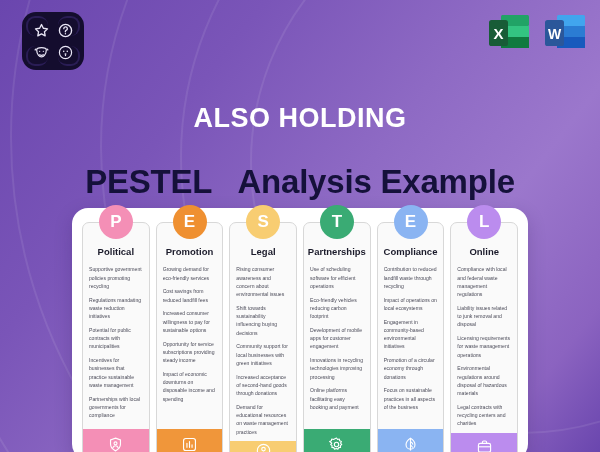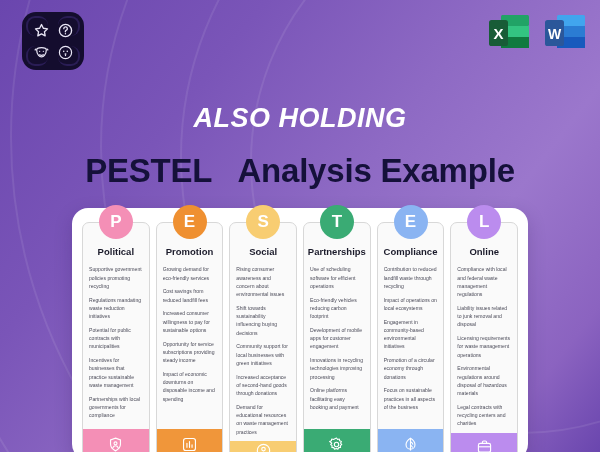--- a/index.html
+++ b/index.html
@@ -34,22 +34,22 @@
   .lbrk.tr{right:4px;top:4px;width:20px;height:18px;border-left:none;border-bottom:none;}
   .lbrk.bl{left:4px;bottom:4px;width:20px;height:18px;border-right:none;border-top:none;}
   .lbrk.br{right:4px;bottom:4px;width:20px;height:18px;border-left:none;border-top:none;}
 
   
   .office{position:absolute;top:11px;display:flex;gap:12px;right:13px;}
   .oicon{width:44px;height:44px;position:relative;}
 
   
   .kicker{position:absolute;left:0;right:0;top:103px;text-align:center;
-     color:#ffffff;font-size:27px;font-weight:bold;letter-spacing:.5px;font-style:italic;}
-  .maintitle{position:absolute;left:0;right:0;top:152px;text-align:center;
+     color:#ffffff;font-size:27px;font-weight:bold;letter-spacing:.5px;}
+  .maintitle{position:absolute;left:0;right:0;top:163px;text-align:center;
      color:#15113a;font-size:33px;font-weight:bold;letter-spacing:-.2px;}
   .maintitle .lead{font-weight:bold;}
 
   
   .card{position:absolute;left:72px;top:208px;width:456px;height:252px;
         background:#ffffff;border-radius:16px;box-shadow:0 6px 18px rgba(40,20,80,.22);}
   .cols{position:absolute;left:10px;right:10px;top:14px;bottom:0;
         display:flex;gap:6px;}
   .col{flex:1;background:#fafafa;border:1px solid #d8d8d8;border-radius:7px;
        position:relative;display:flex;flex-direction:column;align-items:center;
@@ -178,21 +178,21 @@
           </ul>
           <div class="footicon" style="background: rgb(240, 150, 58);">
             <svg width="17" height="17" viewBox="0 0 24 24" fill="none" stroke="#fff" stroke-width="1.6">
               <rect x="3.6" y="3.6" width="16.8" height="16.8" rx="3.2"></rect>
               <path d="M8.4 16V10.4M12 16V7.8M15.6 16v-3.4" stroke-linecap="round"></path>
             </svg>
           </div>
         </div>
         <div class="col">
           <div class="badge" style="background: rgb(248, 205, 114);">S</div>
-          <div class="colhead">Social</div>
+          <div class="colhead">Legal</div>
           <ul class="bullets">
             <li>Rising consumer awareness and concern about environmental issues</li>
             <li>Shift towards sustainability influencing buying decisions</li>
             <li>Community support for local businesses with green initiatives</li>
             <li>Increased acceptance of second-hand goods through donations</li>
             <li>Demand for educational resources on waste management practices</li>
           </ul>
           <div class="footicon" style="background: rgb(248, 205, 114);">
             <svg width="17" height="17" viewBox="0 0 24 24" fill="none" stroke="#fff" stroke-width="1.6">
               <circle cx="12" cy="12" r="8.7"></circle>

